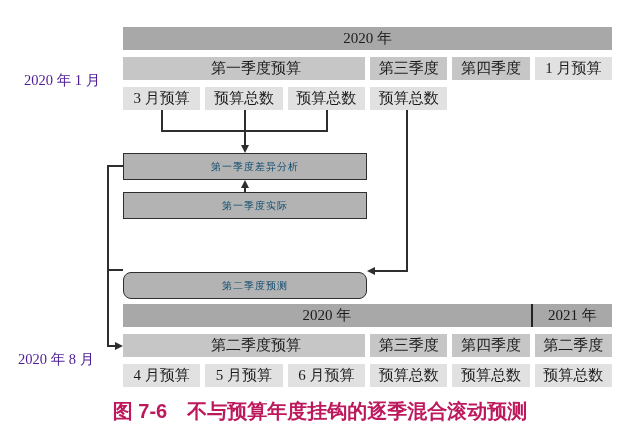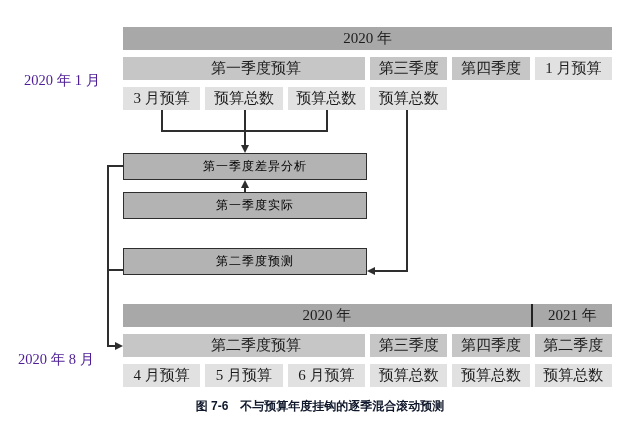--- a/index.html
+++ b/index.html
@@ -56,22 +56,22 @@
     position: absolute;
     left: 123px;
     width: 244px;
     height: 27px;
     box-sizing: border-box;
     background: #b3b3b3;
     border: 1.5px solid #2e2e2e;
     display: flex;
     align-items: center;
     justify-content: center;
-    font-size: 12px;
-    color: #000000;
+    font-size: 10px;
+    color: #0c4a6e;
     letter-spacing: 1px;
     padding-left: 20px;
   }
 
   
   .line { position: absolute; background: #2e2e2e; }
   .arrow { position: absolute; width: 0; height: 0; }
   .arrow-down  { border-left: 4px solid transparent; border-right: 4px solid transparent; border-top: 8px solid #2e2e2e; }
   .arrow-up    { border-left: 4px solid transparent; border-right: 4px solid transparent; border-bottom: 8px solid #2e2e2e; }
   .arrow-left  { border-top: 4px solid transparent; border-bottom: 4px solid transparent; border-right: 8px solid #2e2e2e; }
@@ -87,22 +87,22 @@
     white-space: nowrap;
     margin-top: 12px;
   }
   .caption {
     position: absolute;
     left: 0; right: 0;
     top: 398px;
     text-align: center;
     font-family: "Liberation Sans", "DejaVu Sans", sans-serif;
     font-weight: 700;
-    font-size: 12px;
-    color: #0f172a;
+    font-size: 20px;
+    color: #be185d;
     white-space: pre;
   }
 </style>
 </head>
 <body>
 
 <div id="stage">
 
   <div class="side-label" style="left:24px; top:59px;">2020 年 1 月</div>
 
@@ -135,21 +135,21 @@
   <div class="line" style="left:107px; top:165px; width:16px; height:2px;"></div>
   <div class="line" style="left:107px; top:269px; width:16px; height:2px;"></div>
   <div class="line" style="left:107px; top:345px; width:9px; height:2px;"></div>
   <div class="arrow arrow-right" style="left:115px; top:342px;"></div>
 
   <div class="line" style="left:244px; top:186px; width:2px; height:22px;"></div>
   <div class="arrow arrow-up" style="left:241px; top:180px;"></div>
 
   <div class="flow-box" style="top:153px;">第一季度差异分析</div>
   <div class="flow-box" style="top:192px;">第一季度实际</div>
-  <div class="flow-box" style="top:248px;">第二季度预测</div>
+  <div class="flow-box" style="top:272px;border-radius:8px;">第二季度预测</div>
 
   <div class="side-label" style="left:18px; top:338px;">2020 年 8 月</div>
 
   <div class="budget-table" style="top:304px;">
     <div class="cell row-year span6 year-split">
       <span class="part-a">2020 年</span>
       <span class="part-b">2021 年</span>
     </div>
 
     <div class="cell row-quarter span3">第二季度预算</div>

